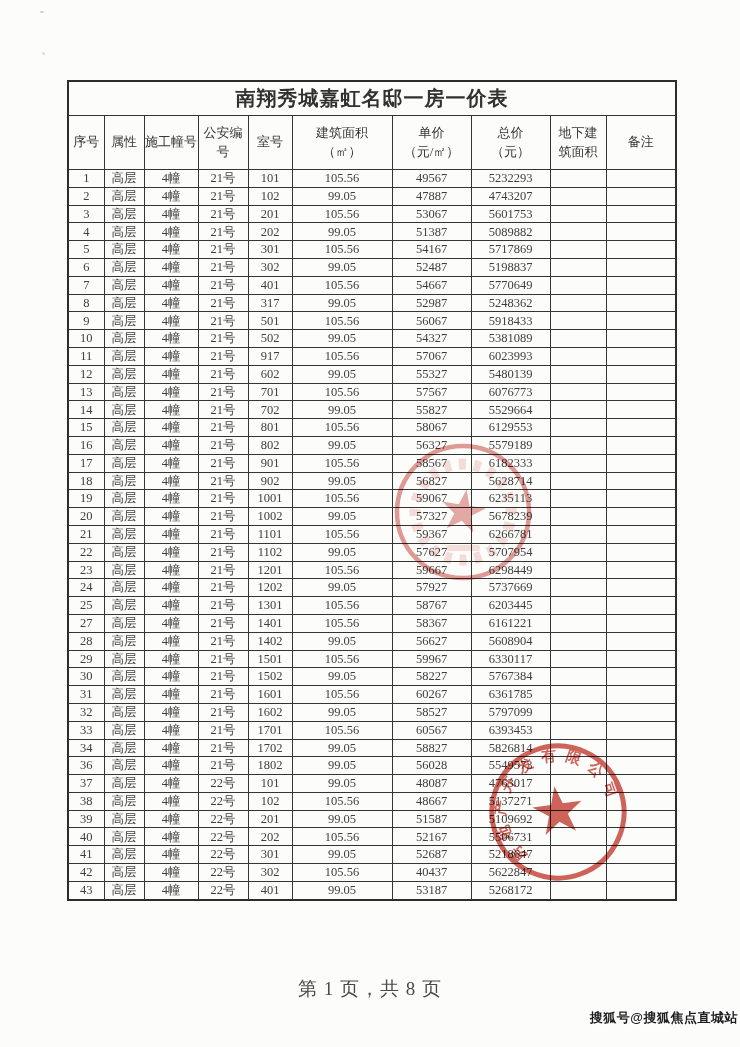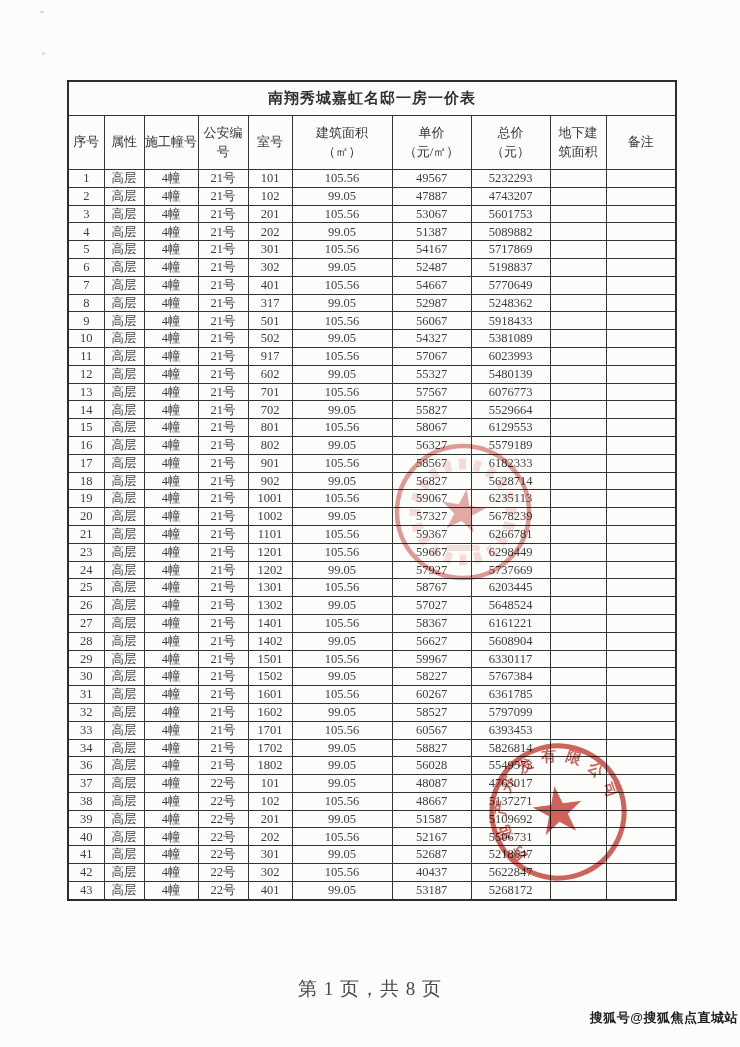--- a/index.html
+++ b/index.html
@@ -17,21 +17,21 @@
     position:absolute;left:67px;top:80px;width:608px;
     border-collapse:collapse;table-layout:fixed;
     border:2px solid #2c2c2c;
   }
   table.price th,table.price td{
     border:1px solid #343434;
     text-align:center;vertical-align:middle;
     padding:0;overflow:hidden;
   }
   th.title-cell{
-    height:33px;font-size:15px;font-weight:bold;letter-spacing:1px;color:#313131;
+    height:33px;font-size:20px;font-weight:bold;letter-spacing:1px;color:#313131;
   }
   tr.head-row th{
     height:53px;font-size:13px;font-weight:normal;
     white-space:pre-line;line-height:1.4;color:#363636;
   }
   tbody td{
     height:16.8px;font-size:12.5px;line-height:1;color:#3e3e3e;
   }
   .footer{
     position:absolute;left:0;top:976px;width:740px;
@@ -339,20 +339,32 @@
         <td>4幢</td>
         <td>21号</td>
         <td>1101</td>
         <td>105.56</td>
         <td>59367</td>
         <td>6266781</td>
         <td></td>
         <td></td>
       </tr>
       <tr>
+        <td>22</td>
+        <td>高层</td>
+        <td>4幢</td>
+        <td>21号</td>
+        <td>1102</td>
+        <td>99.05</td>
+        <td>57627</td>
+        <td>5707954</td>
+        <td></td>
+        <td></td>
+      </tr>
+      <tr>
         <td>23</td>
         <td>高层</td>
         <td>4幢</td>
         <td>21号</td>
         <td>1201</td>
         <td>105.56</td>
         <td>59667</td>
         <td>6298449</td>
         <td></td>
         <td></td>
@@ -371,32 +383,20 @@
       </tr>
       <tr>
         <td>25</td>
         <td>高层</td>
         <td>4幢</td>
         <td>21号</td>
         <td>1301</td>
         <td>105.56</td>
         <td>58767</td>
         <td>6203445</td>
-        <td></td>
-        <td></td>
-      </tr>
-      <tr>
-        <td>26</td>
-        <td>高层</td>
-        <td>4幢</td>
-        <td>21号</td>
-        <td>1302</td>
-        <td>99.05</td>
-        <td>57027</td>
-        <td>5648524</td>
         <td></td>
         <td></td>
       </tr>
       <tr>
         <td>27</td>
         <td>高层</td>
         <td>4幢</td>
         <td>21号</td>
         <td>1401</td>
         <td>105.56</td>

